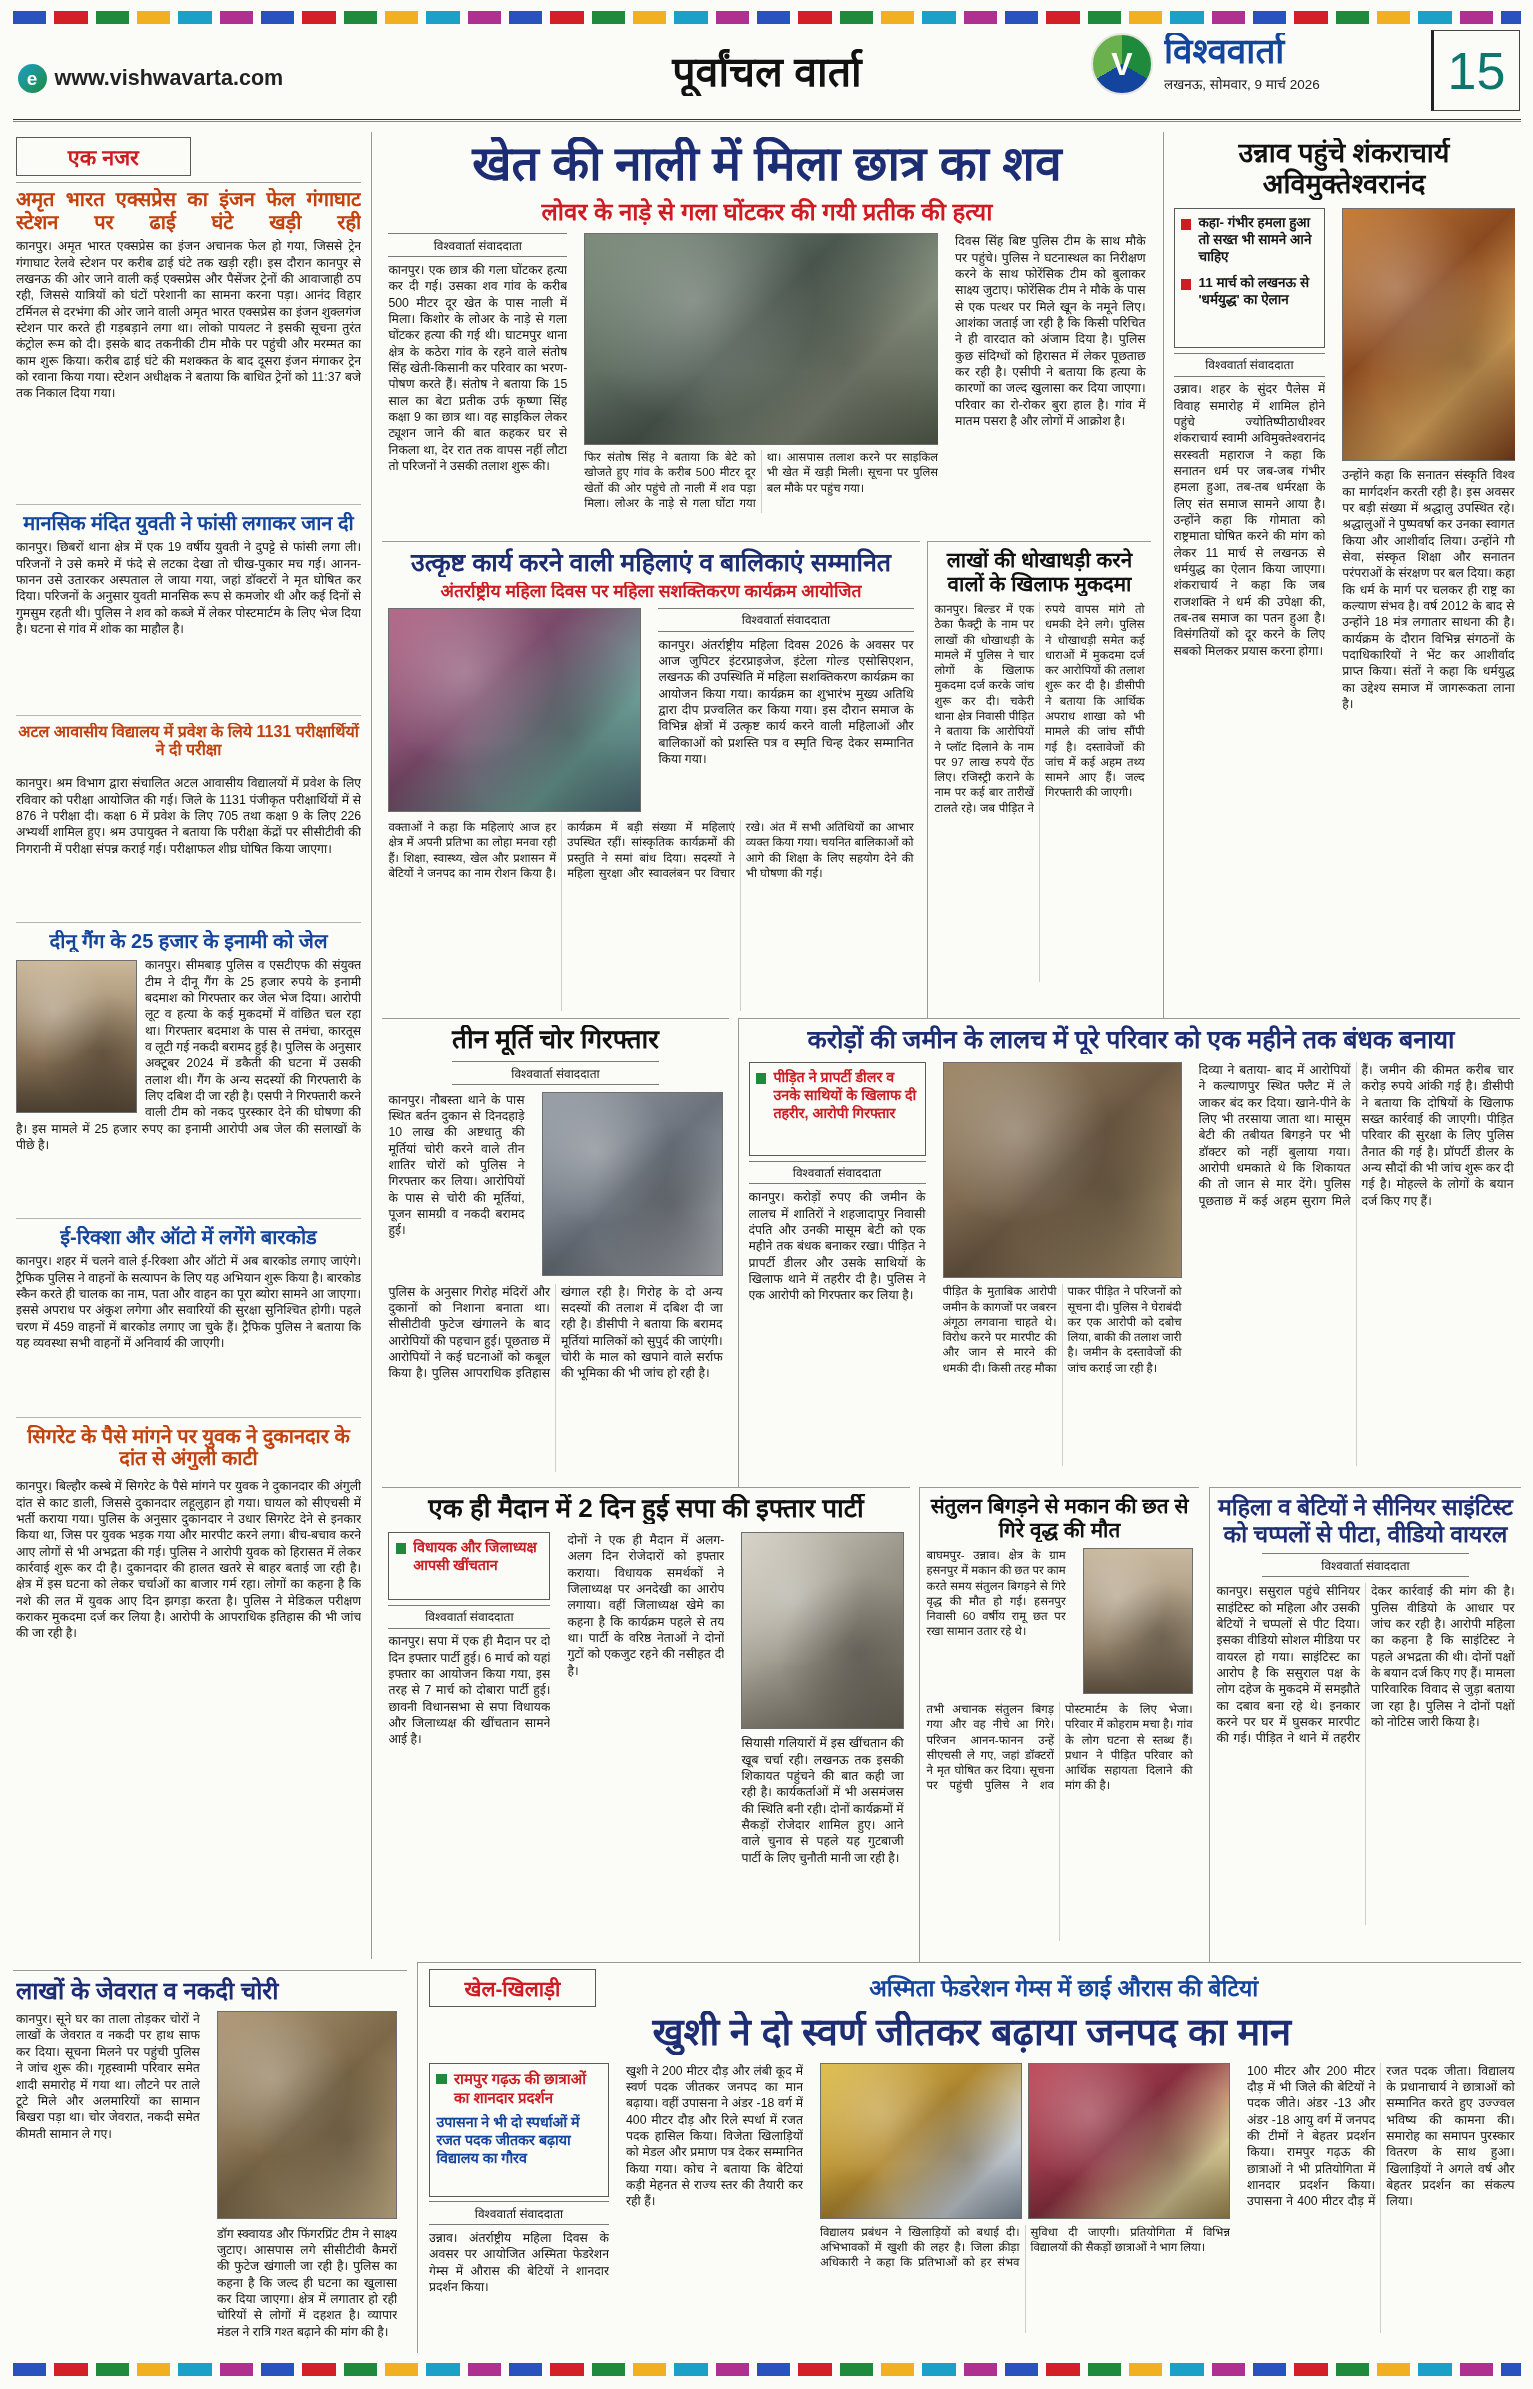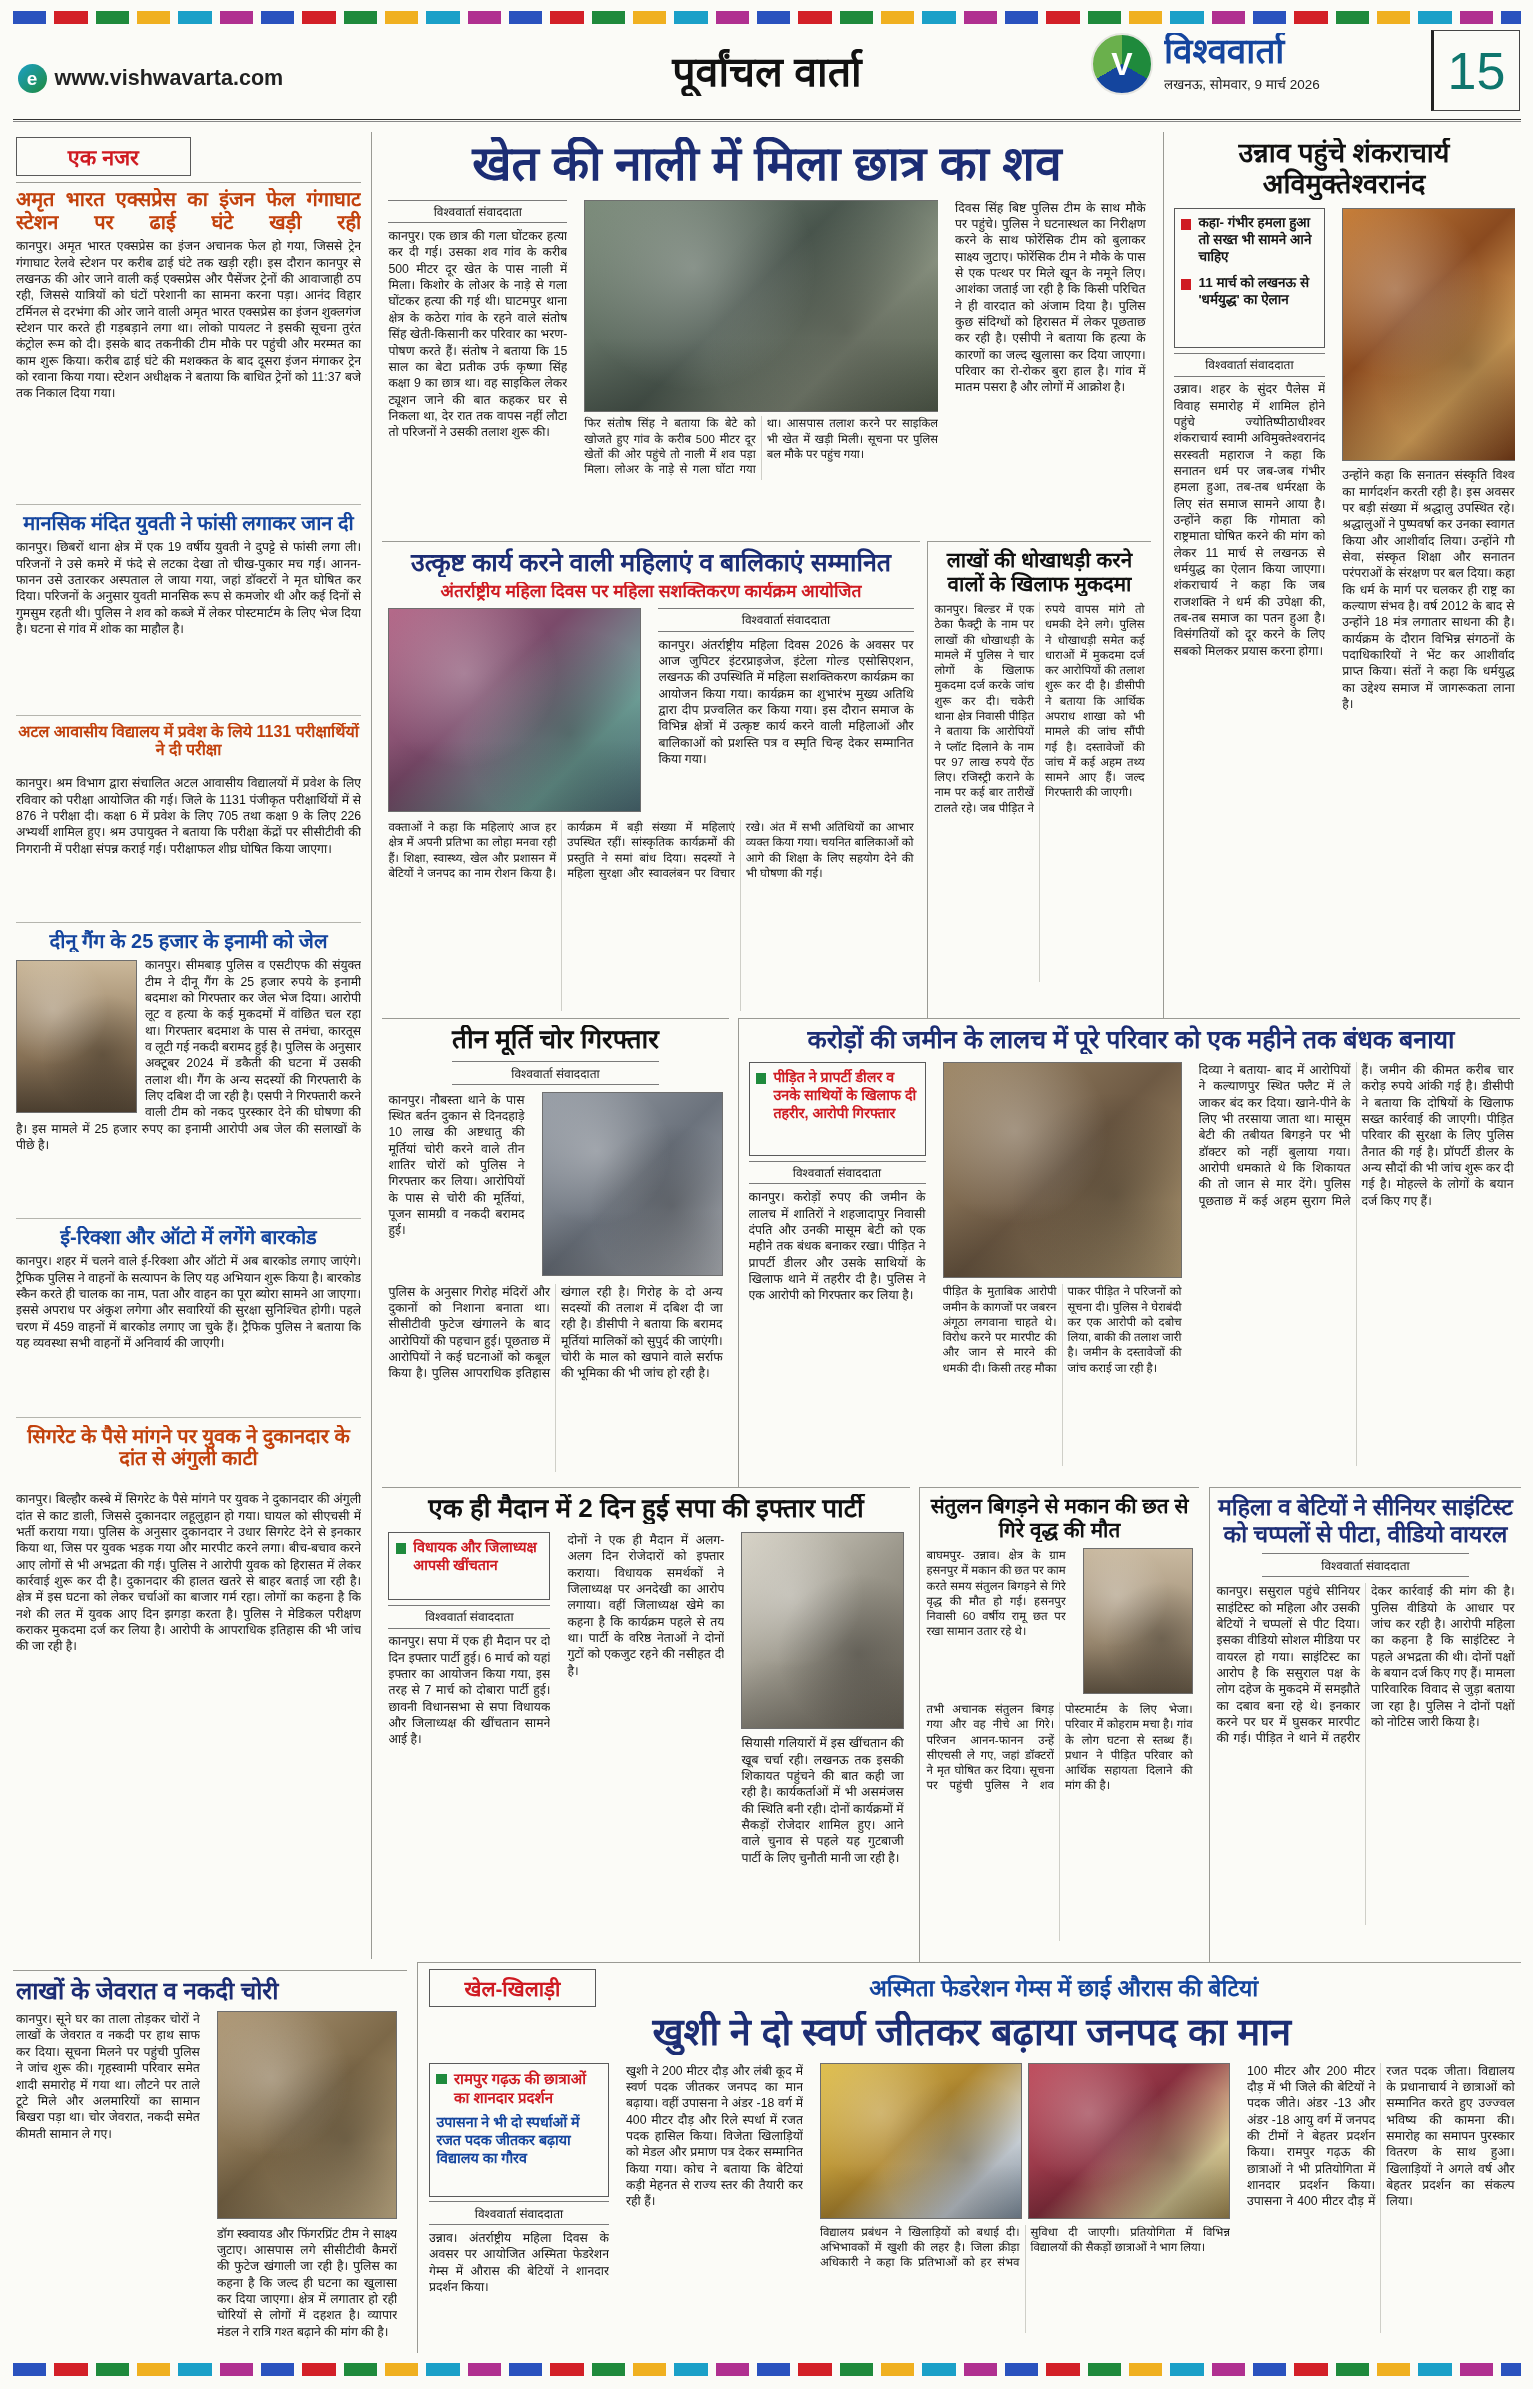--- a/index.html
+++ b/index.html
@@ -91,26 +91,27 @@
 
     <div class="hl blue" style="font-size:20px;margin-bottom:4.8px">दीनू गैंग के 25 हजार के इनामी को जेल</div>
     <div class="bt" style="height:262px;border-bottom:0.8px solid #b5b5ae;padding-bottom:6.4px;margin-bottom:6.4px">
       <span class="photo ph-d" style="float:left;width:121px;height:153px;margin:3.2px 8px 3.2px 0"></span>
       <span>कानपुर। सीमबाड़ पुलिस व एसटीएफ की संयुक्त टीम ने दीनू गैंग के 25 हजार रुपये के इनामी बदमाश को गिरफ्तार कर जेल भेज दिया। आरोपी लूट व हत्या के कई मुकदमों में वांछित चल रहा था। गिरफ्तार बदमाश के पास से तमंचा, कारतूस व लूटी गई नकदी बरामद हुई है। पुलिस के अनुसार अक्टूबर 2024 में डकैती की घटना में उसकी तलाश थी। गैंग के अन्य सदस्यों की गिरफ्तारी के लिए दबिश दी जा रही है। एसपी ने गिरफ्तारी करने वाली टीम को नकद पुरस्कार देने की घोषणा की है। इस मामले में 25 हजार रुपए का इनामी आरोपी अब जेल की सलाखों के पीछे है।</span>
     </div>
 
     <div class="hl blue" style="font-size:20px;margin-bottom:4.8px">ई-रिक्शा और ऑटो में लगेंगे बारकोड</div>
     <div class="bt" style="height:165px;border-bottom:0.8px solid #b5b5ae;padding-bottom:6.4px;margin-bottom:6.4px">कानपुर। शहर में चलने वाले ई-रिक्शा और ऑटो में अब बारकोड लगाए जाएंगे। ट्रैफिक पुलिस ने वाहनों के सत्यापन के लिए यह अभियान शुरू किया है। बारकोड स्कैन करते ही चालक का नाम, पता और वाहन का पूरा ब्योरा सामने आ जाएगा। इससे अपराध पर अंकुश लगेगा और सवारियों की सुरक्षा सुनिश्चित होगी। पहले चरण में 459 वाहनों में बारकोड लगाए जा चुके हैं। ट्रैफिक पुलिस ने बताया कि यह व्यवस्था सभी वाहनों में अनिवार्य की जाएगी।</div>
 
-    <div class="hl maroon" style="font-size:20px;margin-bottom:21px">सिगरेट के पैसे मांगने पर युवक ने दुकानदार के दांत से अंगुली काटी</div>
+    <div class="hl maroon" style="font-size:20px;margin-bottom:8px">सिगरेट के पैसे मांगने पर युवक ने दुकानदार के दांत से अंगुली काटी</div>
     <div class="bt" style="height:315px">कानपुर। बिल्हौर कस्बे में सिगरेट के पैसे मांगने पर युवक ने दुकानदार की अंगुली दांत से काट डाली, जिससे दुकानदार लहूलुहान हो गया। घायल को सीएचसी में भर्ती कराया गया। पुलिस के अनुसार दुकानदार ने उधार सिगरेट देने से इनकार किया था, जिस पर युवक भड़क गया और मारपीट करने लगा। बीच-बचाव करने आए लोगों से भी अभद्रता की गई। पुलिस ने आरोपी युवक को हिरासत में लेकर कार्रवाई शुरू कर दी है। दुकानदार की हालत खतरे से बाहर बताई जा रही है। क्षेत्र में इस घटना को लेकर चर्चाओं का बाजार गर्म रहा। लोगों का कहना है कि नशे की लत में युवक आए दिन झगड़ा करता है। पुलिस ने मेडिकल परीक्षण कराकर मुकदमा दर्ज कर लिया है। आरोपी के आपराधिक इतिहास की भी जांच की जा रही है।</div>
   </div>
 
   <div class="s" style="left:382px;top:132px;width:770px;height:409px;padding:4.8px 6.4px;overflow:hidden">
     <div class="hl navy" style="font-size:48px">खेत की नाली में मिला छात्र का शव</div>
+    <div class="hl red" style="font-size:24px;margin-top:6.4px">लोवर के नाड़े से गला घोंटकर की गयी प्रतीक की हत्या</div>
     <div class="row" style="margin-top:8px;height:280px">
       <div class="stack" style="width:184px">
         <div class="byline" style="margin-top:0">विश्ववार्ता संवाददाता</div>
         <div class="bt" style="flex:1">कानपुर। एक छात्र की गला घोंटकर हत्या कर दी गई। उसका शव गांव के करीब 500 मीटर दूर खेत के पास नाली में मिला। किशोर के लोअर के नाड़े से गला घोंटकर हत्या की गई थी। घाटमपुर थाना क्षेत्र के कठेरा गांव के रहने वाले संतोष सिंह खेती-किसानी कर परिवार का भरण-पोषण करते हैं। संतोष ने बताया कि 15 साल का बेटा प्रतीक उर्फ कृष्णा सिंह कक्षा 9 का छात्र था। वह साइकिल लेकर ट्यूशन जाने की बात कहकर घर से निकला था, देर रात तक वापस नहीं लौटा तो परिजनों ने उसकी तलाश शुरू की।</div>
       </div>
       <div class="stack" style="width:364px">
         <div class="photo ph-a" style="width:364px;height:212px"></div>
         <div class="bt c2 small" style="flex:1;margin-top:4.8px">फिर संतोष सिंह ने बताया कि बेटे को खोजते हुए गांव के करीब 500 मीटर दूर खेतों की ओर पहुंचे तो नाली में शव पड़ा मिला। लोअर के नाड़े से गला घोंटा गया था। आसपास तलाश करने पर साइकिल भी खेत में खड़ी मिली। सूचना पर पुलिस बल मौके पर पहुंच गया।</div>
       </div>
       <div class="bt" style="width:196px">दिवस सिंह बिष्ट पुलिस टीम के साथ मौके पर पहुंचे। पुलिस ने घटनास्थल का निरीक्षण करने के साथ फोरेंसिक टीम को बुलाकर साक्ष्य जुटाए। फोरेंसिक टीम ने मौके के पास से एक पत्थर पर मिले खून के नमूने लिए। आशंका जताई जा रही है कि किसी परिचित ने ही वारदात को अंजाम दिया है। पुलिस कुछ संदिग्धों को हिरासत में लेकर पूछताछ कर रही है। एसीपी ने बताया कि हत्या के कारणों का जल्द खुलासा कर दिया जाएगा। परिवार का रो-रोकर बुरा हाल है। गांव में मातम पसरा है और लोगों में आक्रोश है।</div>

